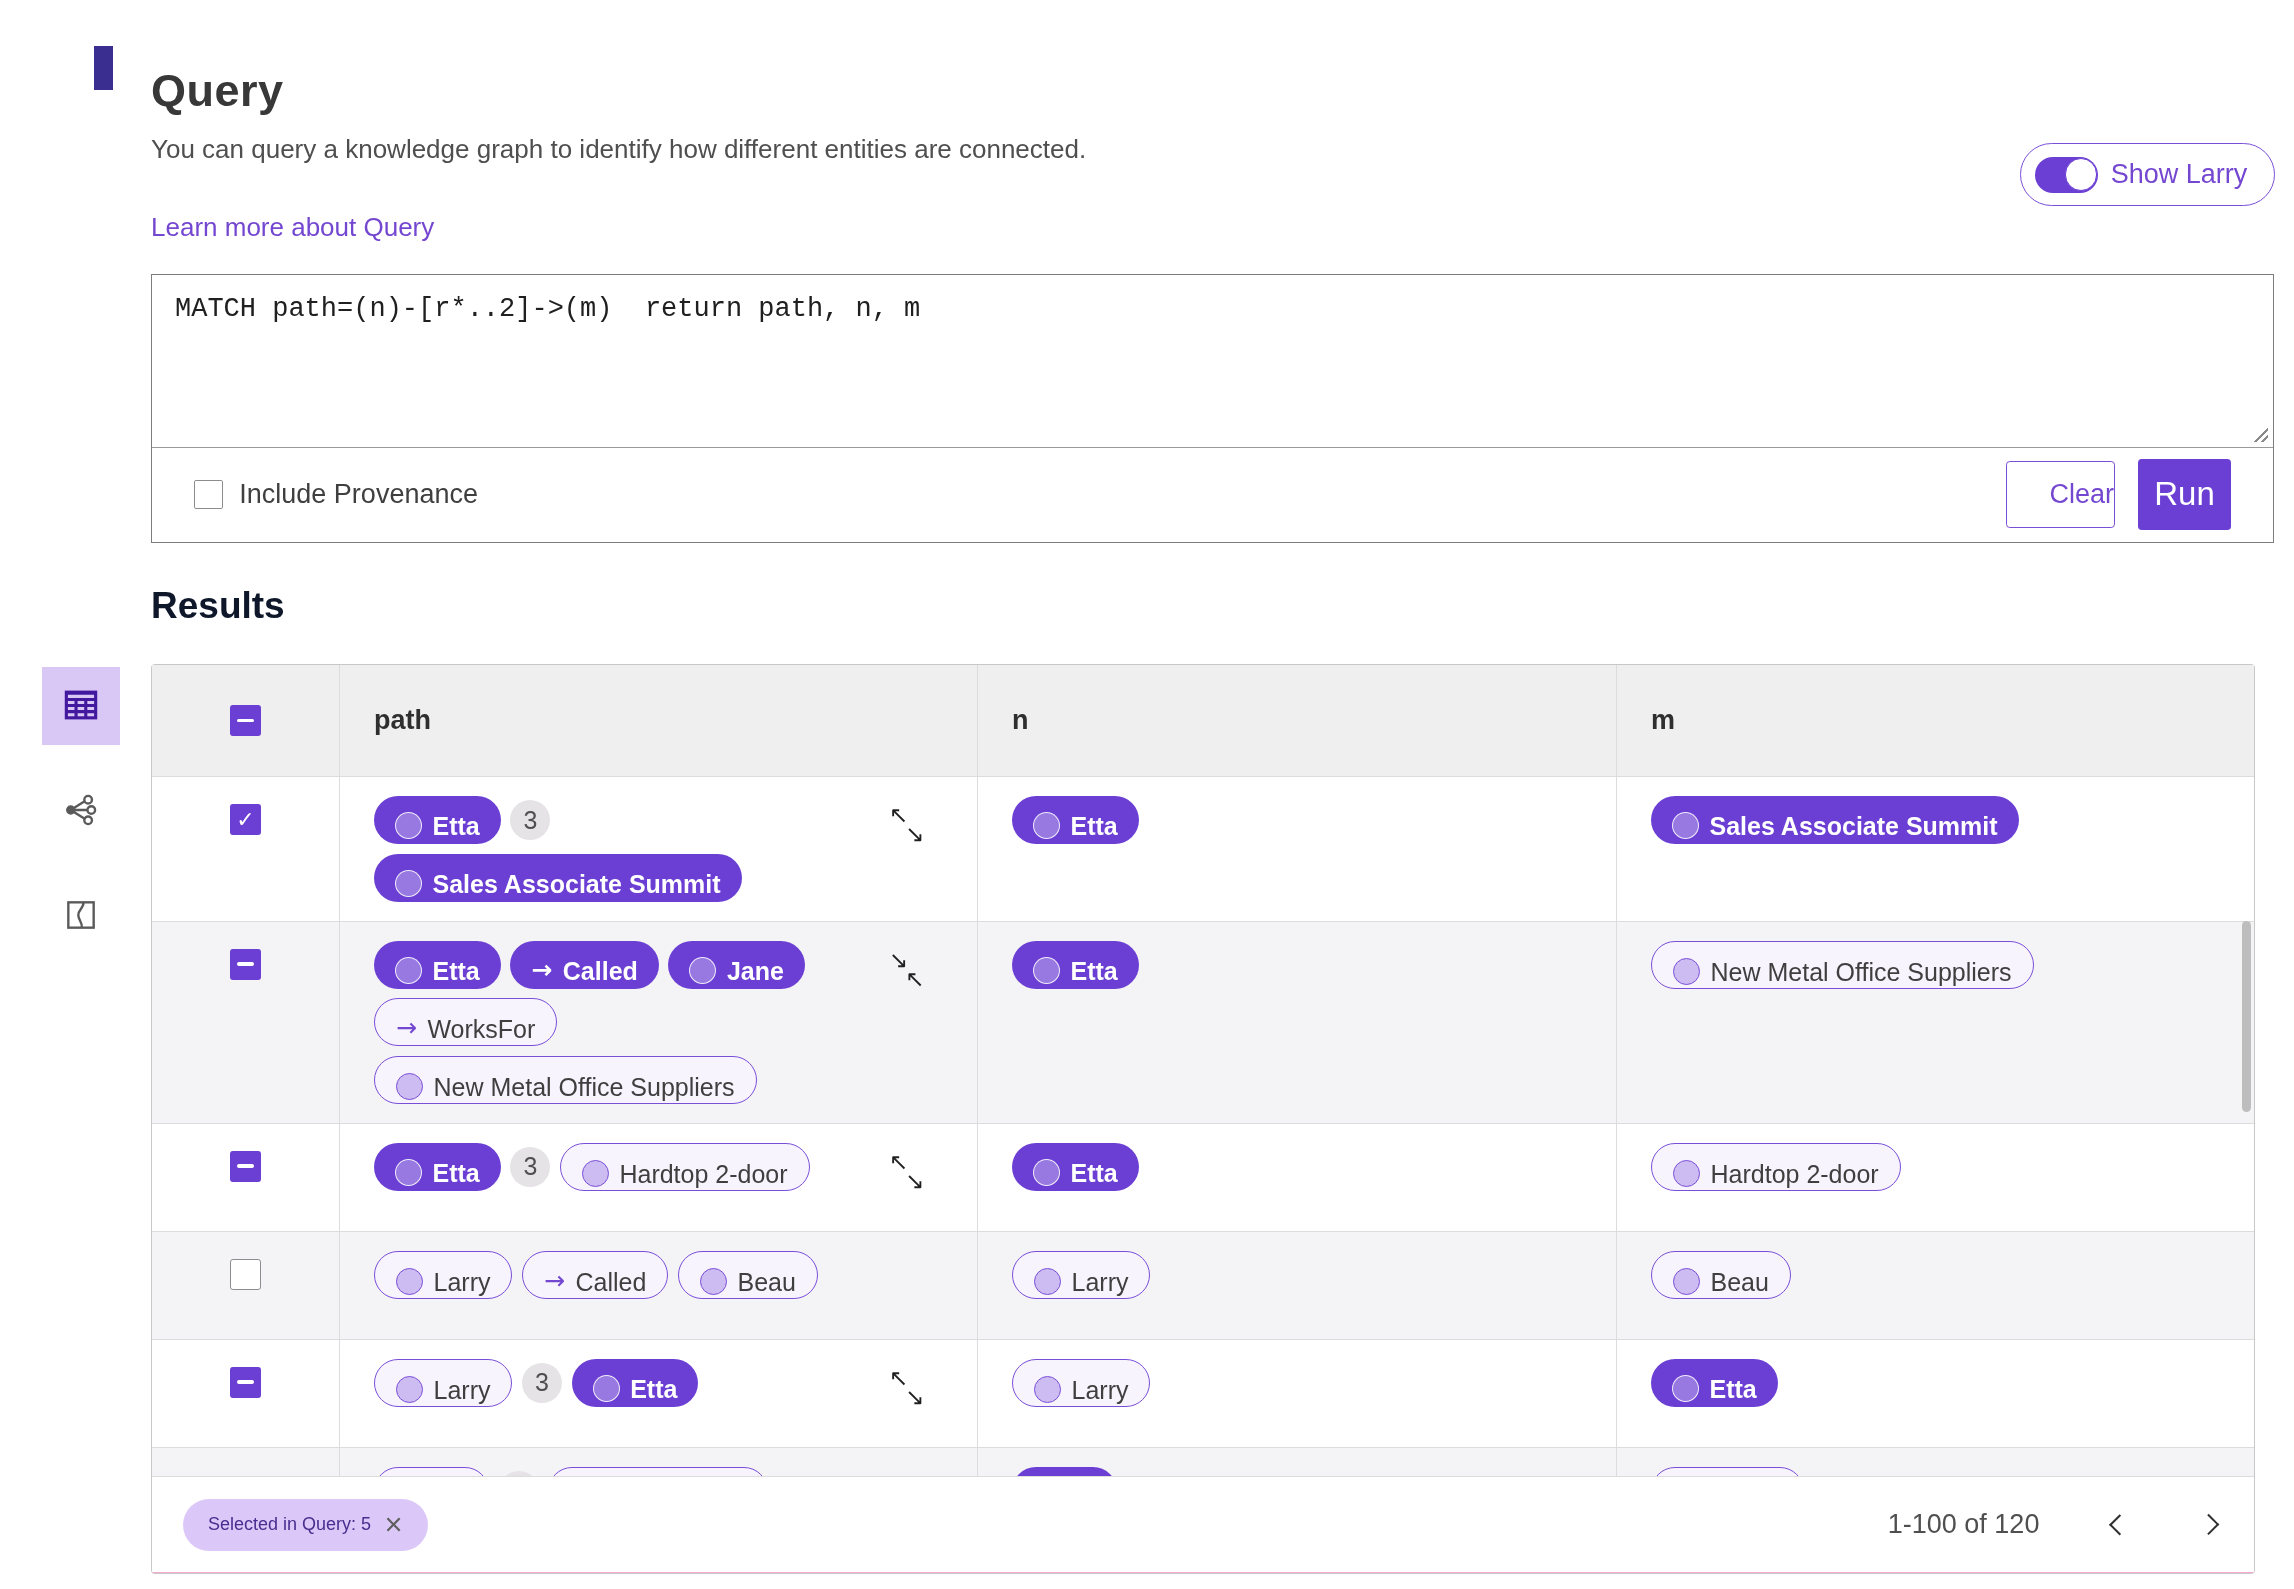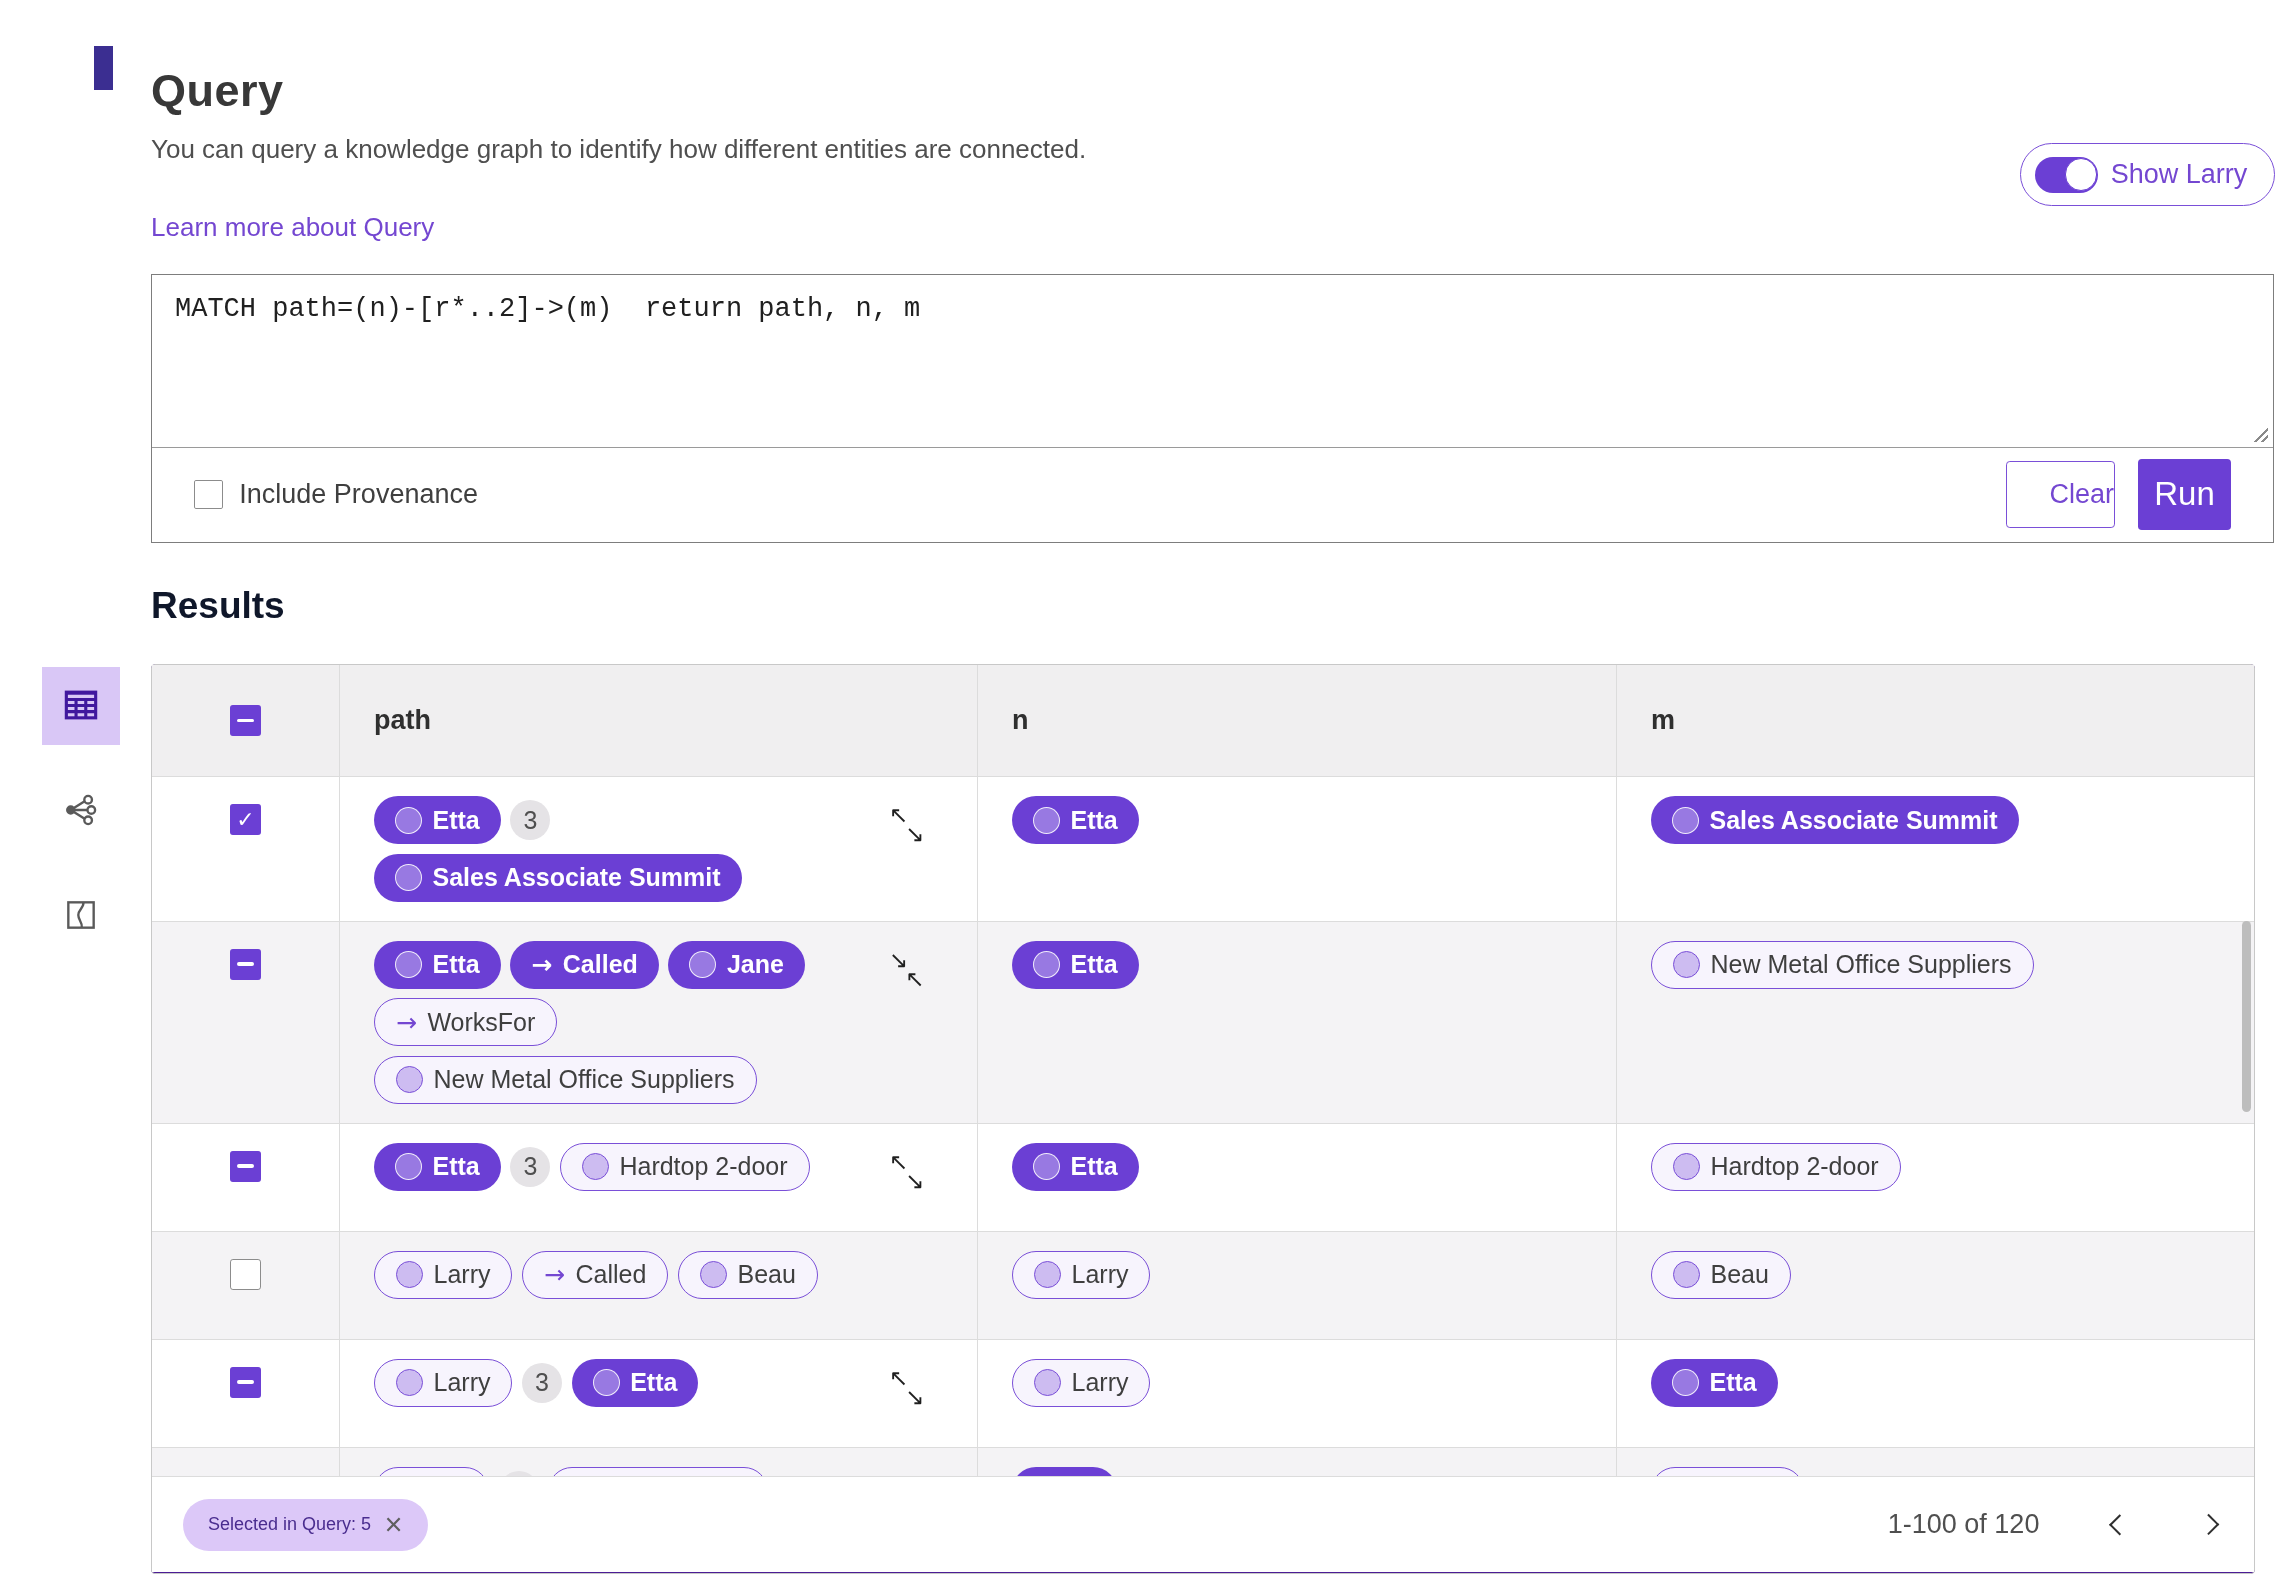--- a/index.html
+++ b/index.html
@@ -40,41 +40,41 @@
     color:var(--accent-text);font-size:27px;font-family:inherit;cursor:pointer;text-align:right;}
   .btn-run{width:93px;height:71px;background:var(--accent);border:none;border-radius:3.8px;color:#fff;font-size:33px;font-family:inherit;cursor:pointer;}
 
   .results-title{position:absolute;left:151px;top:585px;font-size:37px;font-weight:700;color:#0f172a;}
 
   .view-switcher{position:absolute;left:42px;top:667px;width:78px;display:flex;flex-direction:column;align-items:center;}
   .view-btn{width:78px;height:78px;display:flex;align-items:center;justify-content:center;background:transparent;border:none;cursor:pointer;}
   .view-btn.selected{background:var(--selected-view-bg);}
   .view-btn + .view-btn{margin-top:27px;}
 
-  .results-panel{position:absolute;left:151px;top:664px;width:2104px;height:910px;border:1.9px solid #c8c8c8;border-radius:3.8px;background:#4c1d95;}
+  .results-panel{position:absolute;left:151px;top:664px;width:2104px;height:910px;border:1.9px solid #c8c8c8;border-radius:3.8px;background:#f9a8d4;}
   .tbl-viewport{position:relative;height:811px;overflow:hidden;}
   .tr{display:grid;grid-template-columns:188px 638px 639px auto;border-bottom:1px solid #dcdcdc;}
   .tr > div{border-right:1px solid #dcdcdc;}
   .tr > div:last-child{border-right:none;}
   .tr.head{height:112px;background:var(--header-bg);}
   .tr.head .col-label{display:flex;align-items:center;padding-left:34px;font-size:27px;font-weight:700;color:#2f2f2f;}
   .tr.head .cb-cell{display:flex;align-items:center;justify-content:center;padding-top:0;}
   .row{min-height:108px;background:#fff;}
   .row:nth-child(even){background:var(--row-stripe);}
   .cb-cell{display:flex;justify-content:center;align-items:flex-start;padding-top:27px;}
   .cell{position:relative;display:flex;flex-direction:column;justify-content:flex-start;gap:9.6px;padding:19px 19px 19px 34px;}
   .line{display:flex;align-items:center;gap:9.6px;flex-wrap:nowrap;}
 
   .cbx{width:31px;height:31px;border-radius:2.9px;display:flex;align-items:center;justify-content:center;cursor:pointer;flex:0 0 auto;}
   .cbx.checked,.cbx.indeterminate{background:var(--accent);}
   .cbx.unchecked{background:#fff;border:1.9px solid #8c8c8c;}
   .cbx .glyph{color:#fff;font-size:22px;font-weight:700;font-family:"DejaVu Sans",sans-serif;line-height:1;}
   .cbx .bar{width:16.3px;height:3.8px;background:#fff;border-radius:1.9px;}
 
-  .pill{display:inline-flex;align-items:center;gap:10.5px;height:48px;padding:16px 21px;border-radius:24px;font-size:25px;white-space:nowrap;cursor:pointer;}
+  .pill{display:inline-flex;gap:10.5px;height:48px;padding:16px 21px;border-radius:24px;font-size:25px;white-space:nowrap;cursor:pointer;}
   .pill.filled{background:var(--accent);color:#fff;font-weight:600;}
   .pill.outlined{background:var(--pill-bg-outlined);border:1.9px solid var(--accent-border);color:#3f3f3f;}
   .pill .dot{width:27px;height:27px;border-radius:50%;flex:0 0 auto;}
   .pill.filled .dot{background:var(--pill-dot-filled);border:1.9px solid rgba(255,255,255,.85);}
   .pill.outlined .dot{background:var(--pill-dot-outlined);border:1.9px solid var(--accent-border);}
   .pill .arrow{font-family:"DejaVu Sans",sans-serif;font-size:25px;line-height:1;}
   .pill.filled .arrow{color:#fff;}
   .pill.outlined .arrow{color:var(--accent-text);}
   .badge{width:40px;height:40px;border-radius:50%;background:#e5e3e6;color:#4f4f4f;font-size:25px;display:inline-flex;align-items:center;justify-content:center;flex:0 0 auto;}
 

